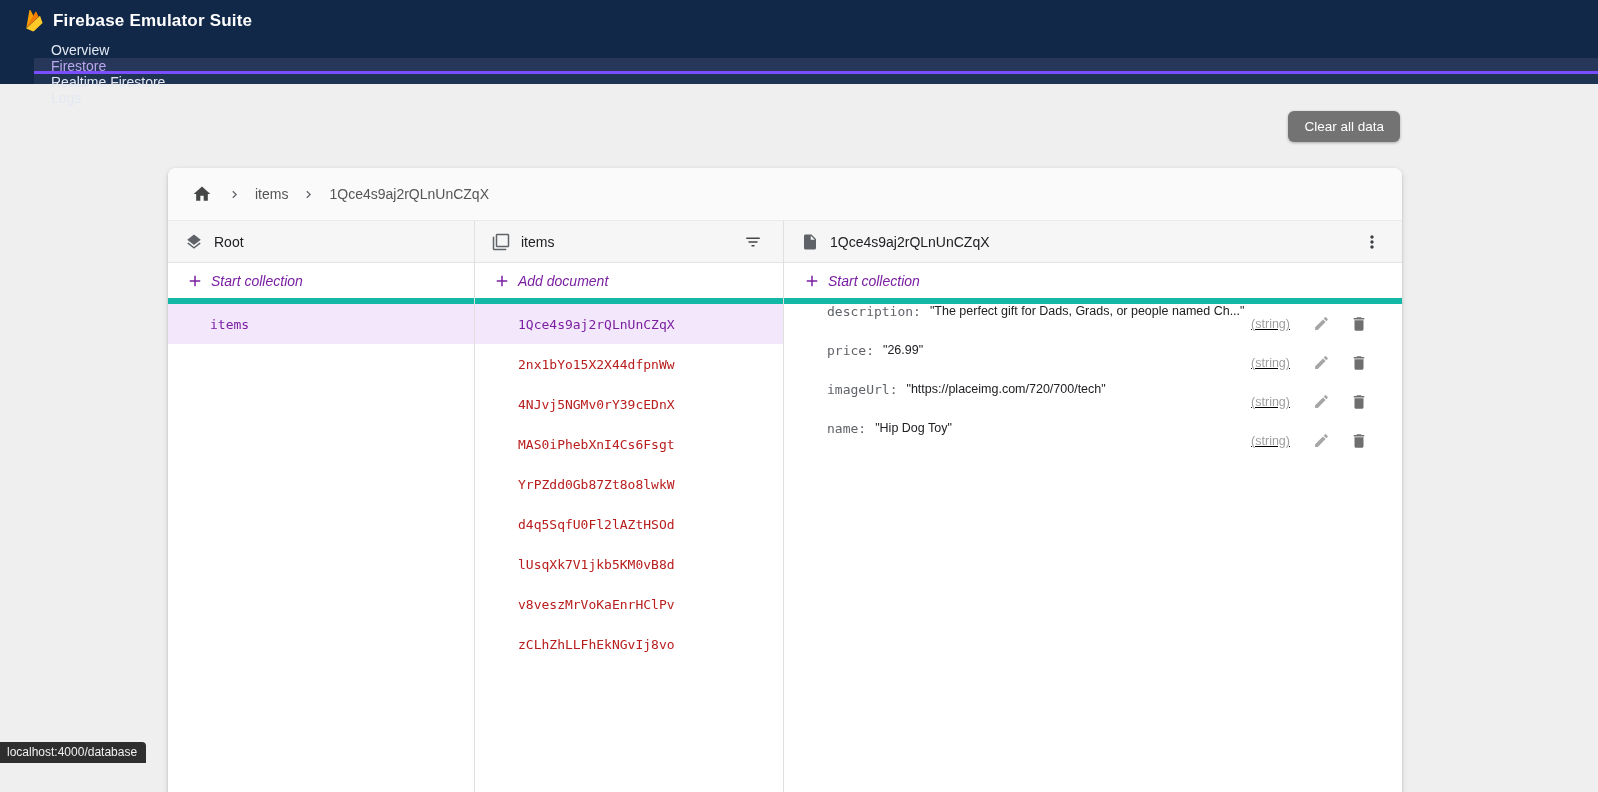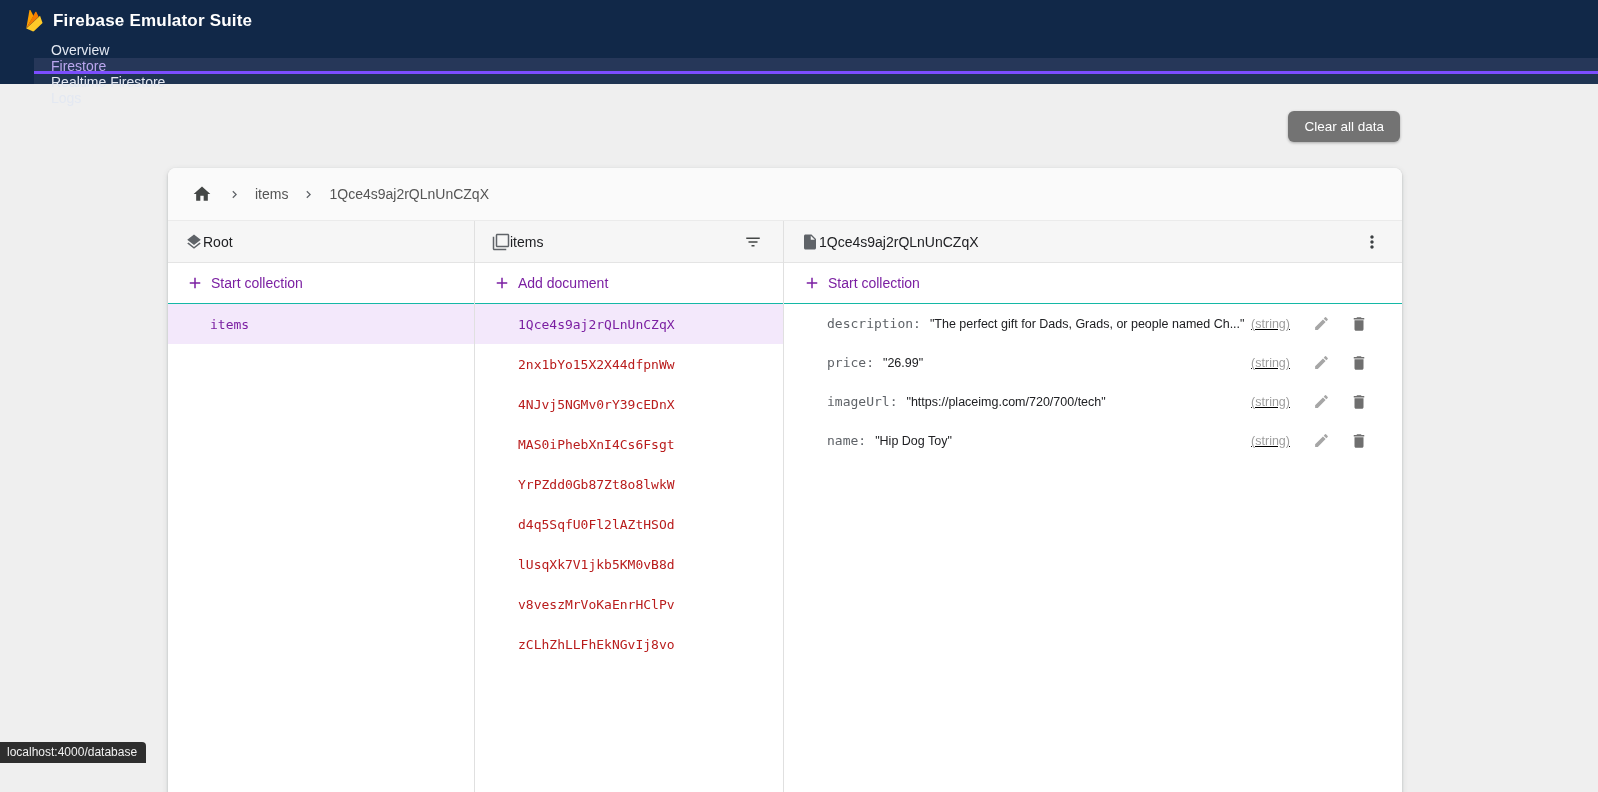--- a/index.html
+++ b/index.html
@@ -105,20 +105,21 @@
   .columns { flex: 1; display: flex; min-height: 0; }
   .col { display: flex; flex-direction: column; min-width: 0; }
   .col-root { flex: 0 0 307px; border-right: 1px solid #e0e0e0; }
   .col-docs { flex: 0 0 309px; border-right: 1px solid #e0e0e0; }
   .col-doc  { flex: 1; }
 
   .col-header {
     flex: 0 0 42px;
     display: flex;
     align-items: center;
+    gap: 11px;
     padding: 0 14px 0 17px;
     background: #f6f6f6;
     border-bottom: 1px solid #e4e4e4;
     font-size: 14px;
     color: #202124;
   }
   .hicon { width: 18px; height: 18px; display: inline-flex; flex: 0 0 auto; }
   .col-header .spacer { flex: 1; }
   .hbtn {
     width: 32px; height: 32px;
@@ -132,21 +133,21 @@
     display: flex;
     align-items: center;
     gap: 7px;
     padding-left: 18px;
     color: #7b1fa2;
     font-size: 14px;
     font-weight: 500;
     cursor: pointer;
     white-space: nowrap;
   }
-  .action-row.bordered { border-bottom: 1px solid #14b8a6; }
+  .action-row.bordered { border-bottom: 6px solid #14b8a6; font-style: italic; }
   .plus-ic { width: 18px; height: 18px; display: inline-flex; }
 
   .tree-row {
     flex: 0 0 40px;
     display: flex;
     align-items: center;
     padding-left: 42px;
     font-size: 13px;
     color: #202124;
     cursor: pointer;
@@ -161,21 +162,20 @@
     cursor: pointer;
     overflow: hidden;
     white-space: nowrap;
   }
   .selected { background: #f3e8fb; color: #7b1fa2; }
 
   .fields { display: flex; flex-direction: column; }
   .field-row {
     flex: 0 0 39px;
     display: flex;
-    align-items: center;
     padding: 0 28px 0 43px;
     font-size: 13px;
     min-width: 0;
   }
   .field-key {
     font-family: "DejaVu Sans Mono", "Liberation Mono", monospace;
     font-size: 13px;
     color: #5f6368;
     margin-right: 9px;
     flex: 0 0 auto;

